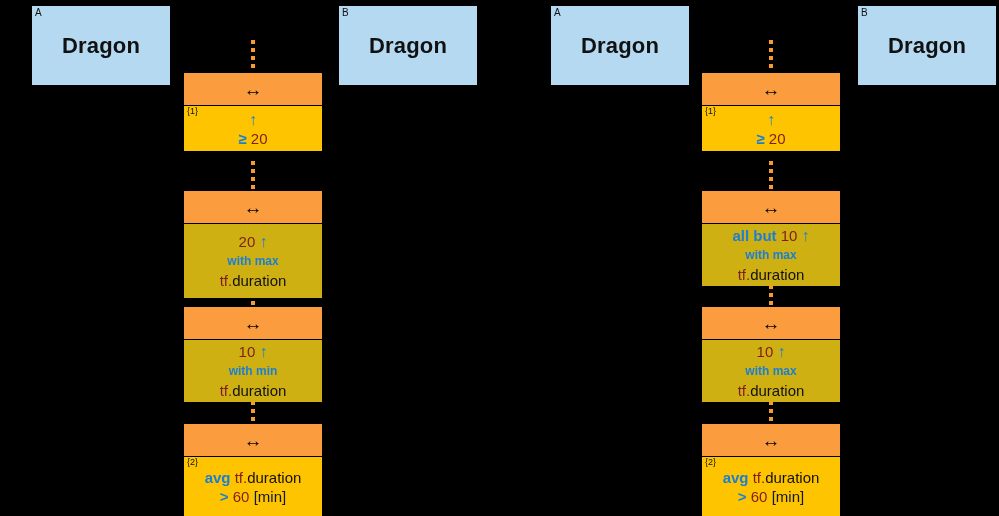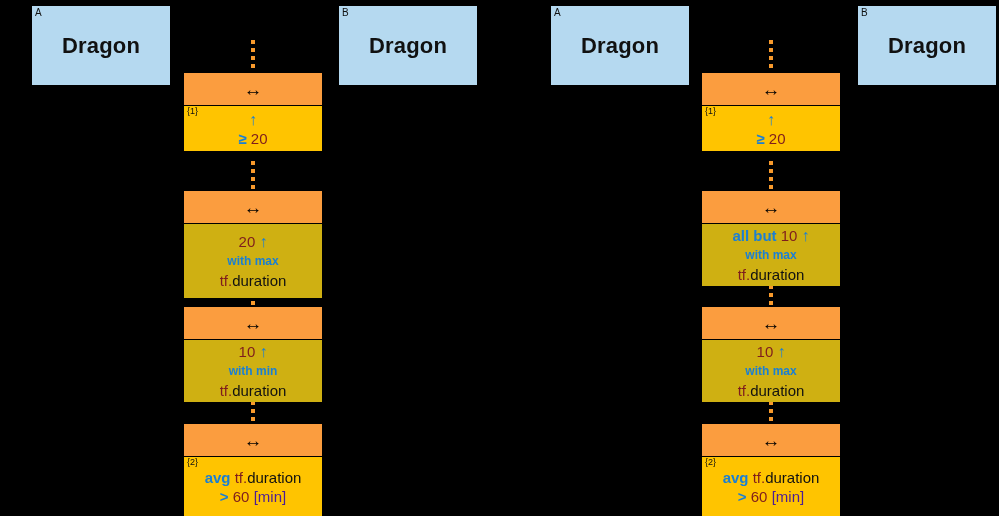--- a/index.html
+++ b/index.html
@@ -29,21 +29,21 @@
          align-items:center;justify-content:center;text-align:center;}
   .bbody.amber{background:#ffc400;}
   .bbody.olive{background:#cfb012;}
   .tag{position:absolute;left:3px;top:0px;font-size:9px;color:#111;line-height:11px;}
 
   .ln{font-size:15px;color:#111;line-height:19px;white-space:nowrap;}
   .ln.big{font-size:12px;line-height:20px;}
   .kw{color:#1a7fd4;font-weight:bold;}
   .up{color:#1a7fd4;font-weight:bold;font-size:16px;}
   .it{}
-  .unit{color:#4c1d95;}
+  .unit{color:#0f172a;}
   .num{color:#7f1d1d;}
 </style>
 </head>
 <body>
 
 <div class="stage" id="stage">
     <div class="entity" style="left: 31px; top: 5px; width: 140px; height: 81px;">
       <div class="corner">A</div>
       <div class="ename">Dragon</div>
     </div>

